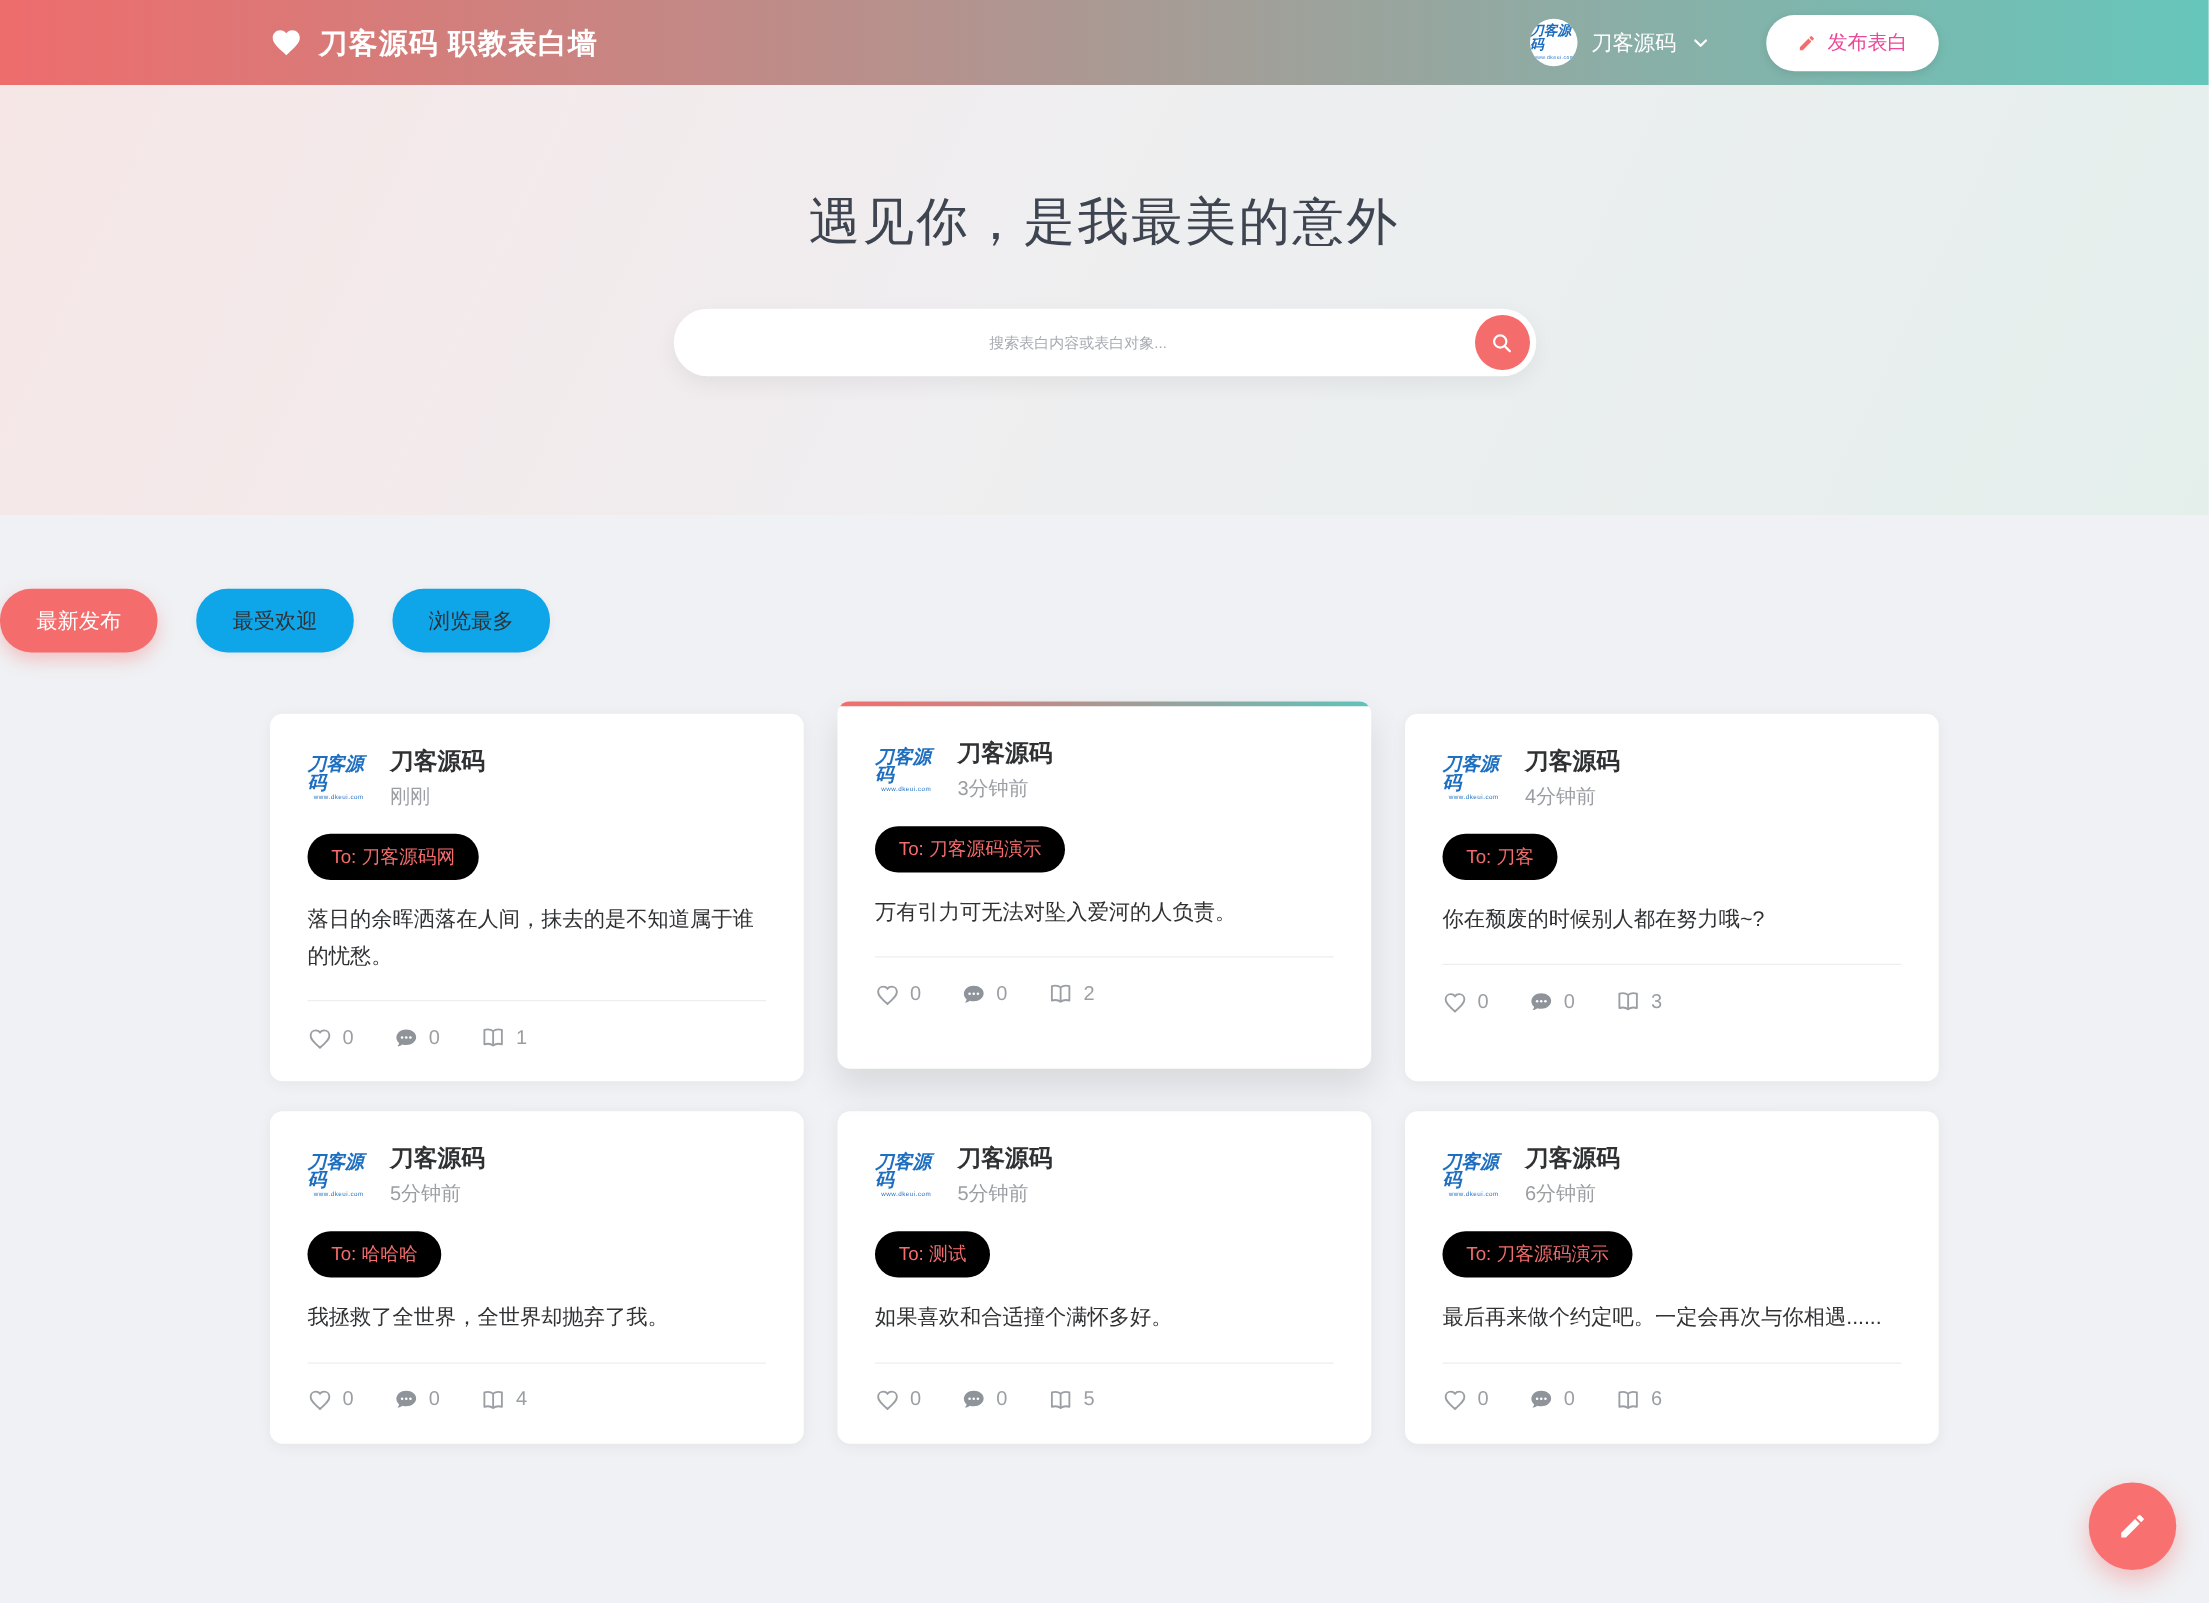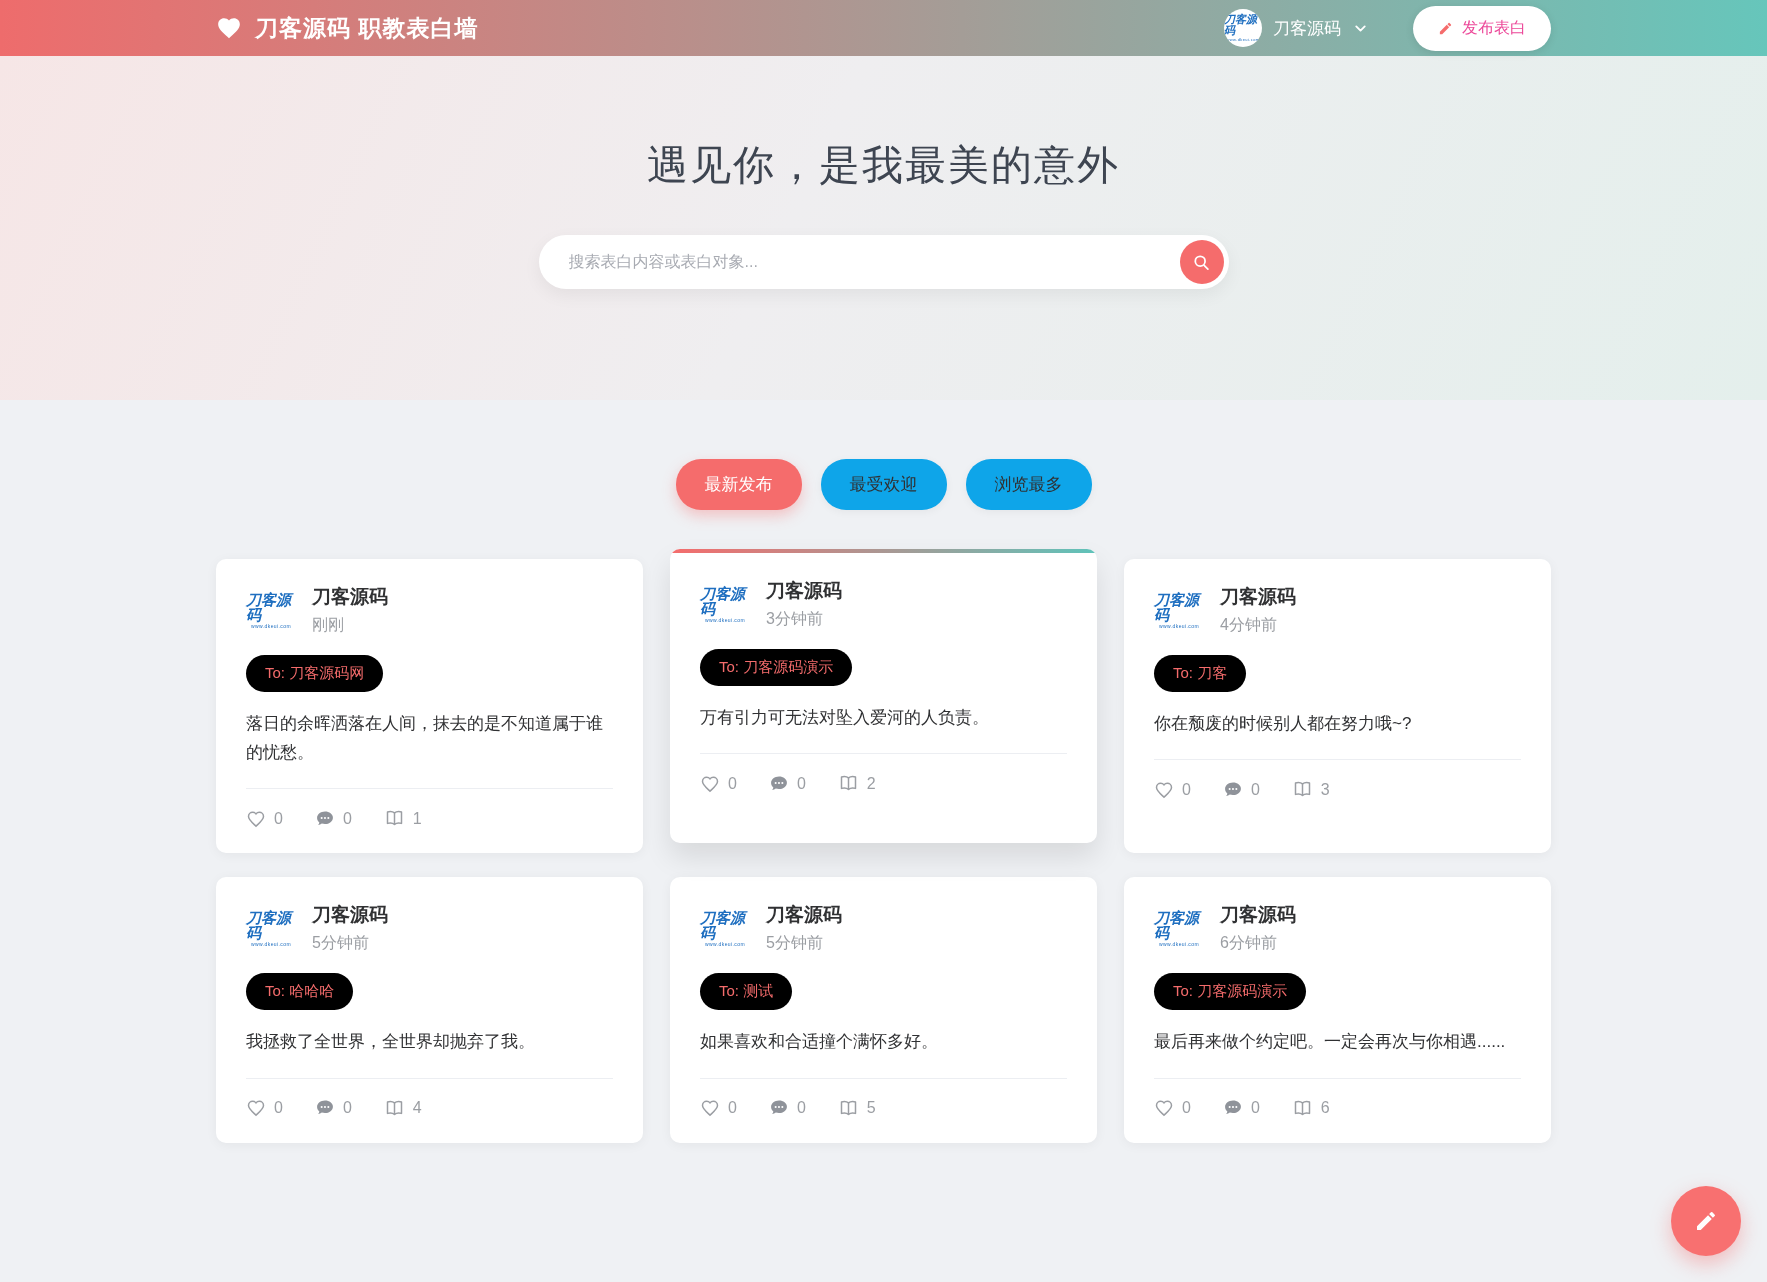--- a/index.html
+++ b/index.html
@@ -8,21 +8,21 @@
     font-family: "Liberation Sans", "DejaVu Sans", sans-serif;
     background: #eff1f4;
     position: relative;
     overflow: hidden;
     color: #303133;
   }
   .container { width: 1335px; margin: 0 auto; }
 
   
   .navbar {
-    height: 56px;
+    height: 68px;
     background: linear-gradient(90deg, #ee6c6c 0%, #66c6bb 100%);
     display: flex; align-items: center;
   }
   .nav-inner { display: flex; align-items: center; justify-content: space-between; }
   .brand { display: flex; align-items: center; gap: 13px; color: #fff; }
   .brand-title { font-size: 23px; font-weight: bold; letter-spacing: 1px; }
   .nav-right { display: flex; align-items: center; }
   .user-chip { display: flex; align-items: center; gap: 11px; cursor: pointer; margin-right: 44px; }
   .avatar-circle {
     width: 38px; height: 38px; border-radius: 50%; background: #fff;
@@ -52,34 +52,35 @@
     height: 344px;
     background: linear-gradient(115deg, #f6e6e6 0%, #efeef0 45%, #e4efec 100%);
     text-align: center; padding-top: 82px;
   }
   .hero-title { font-size: 41px; font-weight: 500; color: #3e4551; letter-spacing: 2px; }
   .hero-sub { font-size: 20px; color: #8f959d; margin-top: 38px; }
   .search-wrap { width: 690px; height: 54px; margin: 42px auto 0; position: relative; }
   .search-input {
     width: 100%; height: 100%; border: none; outline: none;
     border-radius: 27px; padding: 0 72px 0 30px;
-    font-size: 16px; color: #606266; background: #fff;
+    font-size: 12px; color: #606266; background: #fff;
     box-shadow: 0 6px 18px rgba(0,0,0,0.06);
     font-family: inherit;
+    text-align: center;
   }
   .search-input::placeholder { color: #a8abb2; }
   .search-btn {
     position: absolute; right: 5px; top: 5px;
     width: 44px; height: 44px; border-radius: 50%;
     background: #f56c6c; border: none; cursor: pointer;
     display: flex; align-items: center; justify-content: center;
   }
 
   
-  .tabs { display: flex; justify-content: center; gap: 19px; padding-top: 59px; }
+  .tabs { display: flex; justify-content: flex-start; gap: 31px; padding-top: 59px; }
   .tab {
     background: #0ea5e9; border: none; cursor: pointer; font-family: inherit;
     border-radius: 25px; padding: 14px 29px; font-size: 17px; color: #303133;
     box-shadow: 0 2px 8px rgba(0,0,0,0.05);
   }
   .tab.active {
     background: #f56c6c; color: #fff;
     box-shadow: 0 6px 14px rgba(245,108,108,0.35);
   }
 

